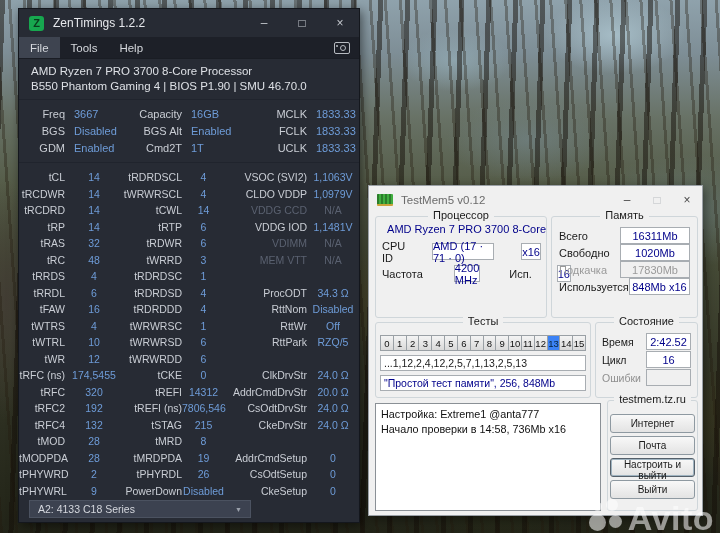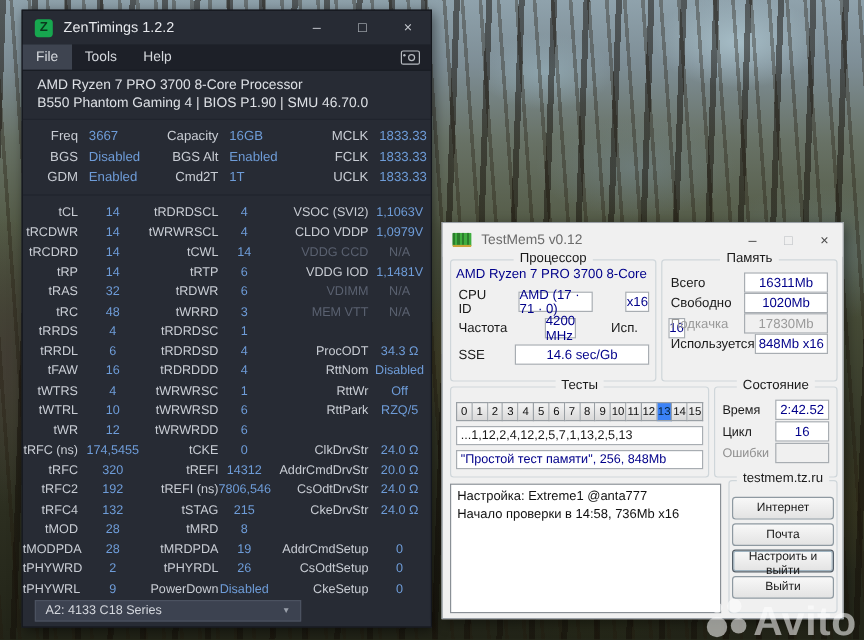--- a/index.html
+++ b/index.html
@@ -77,21 +77,21 @@
   .tm-title{margin-left:8px;color:#6b6b6b;font-size:11.5px;}
   .tm-controls{margin-left:auto;display:flex;}
   .tm-ctl{width:30px;text-align:center;color:#4a4a4a;font-size:12px;}
   .tm-ctl.dis{color:#bcbfc3;}
   .grp{position:absolute;border:1px solid #cfd6da;border-radius:3px;box-sizing:border-box;}
   .grp-title{position:absolute;top:-8px;left:0;right:0;text-align:center;}
   .grp-title span{background:#f0f0f0;padding:0 5px;font-size:11px;color:#1a1a1a;}
   .sbox{background:#fff;border:1px solid #a8adb2;box-sizing:border-box;color:#00008a;
     display:flex;align-items:center;justify-content:center;font-size:11px;height:17px;}
   .sbox.dis{background:#f0f0f0;color:#9a9a9a;}
-  .proc-name{position:absolute;top:6px;left:4px;right:0;text-align:left;color:#00008a;font-size:11px;}
+  .proc-name{position:absolute;top:6px;left:4px;right:0;text-align:right;color:#00008a;font-size:11px;}
   .prow{position:absolute;left:6px;right:5px;height:17px;display:flex;align-items:center;gap:25px;}
   .plab{font-size:11px;color:#1a1a1a;}
   .mrow{display:flex;align-items:center;height:17px;margin:0 7px;}
   .mrow .mlab{font-size:11px;flex:1;}
   .mrow.dis .mlab{color:#9a9a9a;}
   .mbox{width:70px;}
   .mbox.wide{width:76px;}
   .tn-row{position:absolute;left:4px;right:4px;top:12px;display:flex;}
   .tn{flex:1;height:14px;display:flex;align-items:center;justify-content:center;
     font-size:9.5px;background:linear-gradient(#f4f4f4,#d9d9d9);border:1px solid #9aa0a5;border-left:none;color:#111;}
@@ -315,24 +315,20 @@
       <span class="plab">CPU ID</span>
       <div class="sbox" style="margin-left:auto;width:92px;">AMD (17 · 71 · 0)</div>
       <div class="sbox" style="margin-left:2px;width:27px;">x16</div>
     </div>
     <div class="prow" style="top:48px;">
       <span class="plab">Частота</span>
       <div class="sbox" style="margin-left:6px;width:62px;">4200 MHz</div>
       <span class="plab" style="margin-left:4px;">Исп.</span>
       <div class="sbox" style="margin-left:auto;width:24px;">16</div>
     </div>
-    <div class="prow" style="top:70px;">
-      <span class="plab">SSE</span>
-      <div class="sbox" style="margin-left:auto;width:118px;">14.6 sec/Gb</div>
-    </div>
   </div>
 
   <div class="grp" style="left:182px;top:30px;width:147px;height:102px;padding-top:10px;">
     <div class="grp-title"><span>Память</span></div>
     <div id="mem-rows">
         <div class="mrow">
           <span class="mlab">Всего</span>
           <div class="sbox mbox">16311Mb</div>
         </div>
         <div class="mrow">

